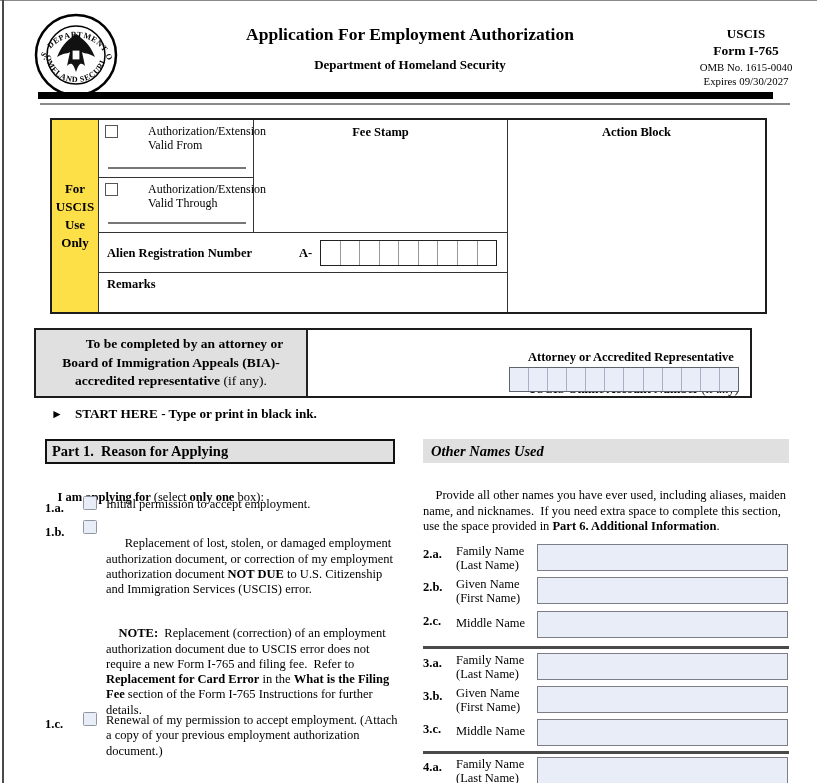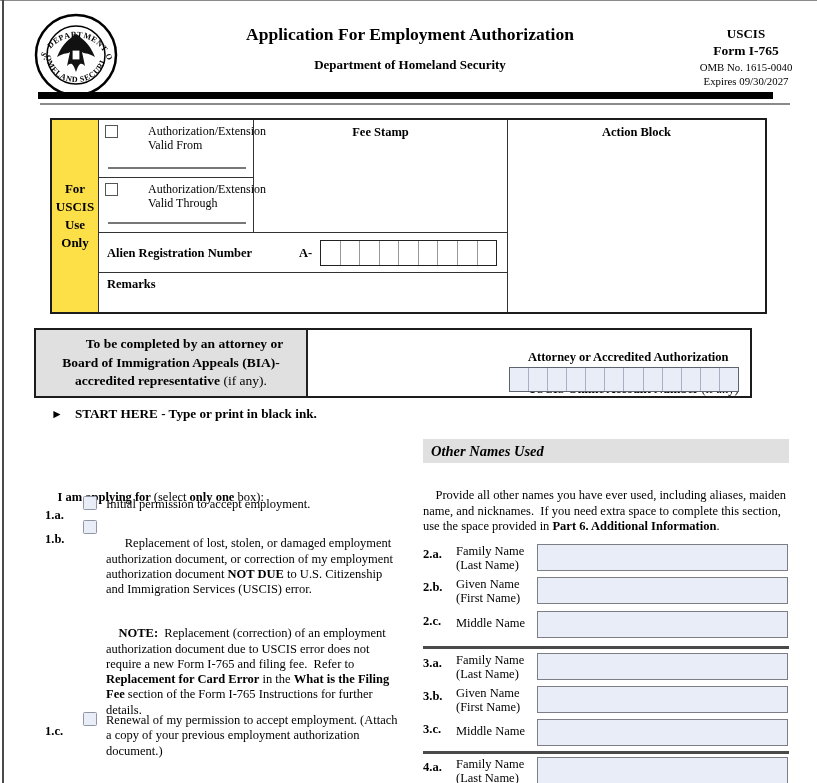--- a/index.html
+++ b/index.html
@@ -80,21 +80,21 @@
 
   
   .p1-header { left:45px; top:439px; width:350px; height:25px; background:#e0e0e0;
                border:2px solid #111; font-size:14.5px; font-weight:bold; line-height:21px; padding-left:5px; }
   .on-header { left:423px; top:439px; width:366px; height:24px; background:#e0e0e0;
                font-size:14.5px; font-weight:bold; font-style:italic; line-height:24px; padding-left:8px; }
 
   
   .p1-intro { left:45px; top:475px; width:356px; font-size:12.5px; line-height:15.3px; }
   .item { position:absolute; left:45px; width:356px; }
-  .item .inum  { position:absolute; left:0; top:12px; font-weight:bold; font-size:12.5px; }
+  .item .inum  { position:absolute; left:0; top:5px; font-weight:bold; font-size:12.5px; }
   .item .cb    { left:38px; top:0; }
   .item .itext { position:absolute; left:61px; top:1px; width:295px; font-size:12.5px; line-height:15.3px; }
   .note { left:106px; top:611px; width:295px; font-size:12.5px; line-height:15.3px; }
 
   
   .on-intro { left:423px; top:473px; width:366px; font-size:12.5px; line-height:15.3px; }
   .nrow { position:absolute; left:423px; width:366px; height:28px; }
   .nrow .num   { position:absolute; left:0; top:3px; font-weight:bold; font-size:12.5px; }
   .nrow .nlabel{ position:absolute; left:33px; top:1px; width:80px; font-size:12.5px; line-height:13.5px; }
   .nrow .nlabel span { display:block; }
@@ -197,21 +197,21 @@
   </div>
 
   <div class="abs atable">
     <div class="ucell a-left">
       <div class="t">
         <span class="b">To be completed by an attorney or Board of Immigration Appeals (BIA)-accredited representative </span><span class="tail">(if any).</span>
       </div>
     </div>
     <div class="ucell a-right">
       <div class="lbl t">
-        <span>Attorney or Accredited Authorization</span><br>
+        <span>Attorney or Accredited Representative</span><br>
         <span>USCIS Online Account Number </span><span class="tail">(if any)</span>
       </div>
       <div class="comb comb-lav" style="left:13px; top:37px; width:230px; height:25px;">
           <span class="comb-cell"></span>
           <span class="comb-cell"></span>
           <span class="comb-cell"></span>
           <span class="comb-cell"></span>
           <span class="comb-cell"></span>
           <span class="comb-cell"></span>
           <span class="comb-cell"></span>
@@ -221,20 +221,21 @@
           <span class="comb-cell"></span>
           <span class="comb-cell"></span>
         </div>
     </div>
   </div>
 
   <div class="abs start-here">
     <span class="marker">►</span><span class="t">START HERE - Type or print in black ink.</span>
   </div>
 
+  <div class="abs p1-header t">Part 1.  Reason for Applying</div>
   <div class="abs on-header t">Other Names Used</div>
 
   <div class="abs p1-intro t">
     <span class="b">I am applying for </span><span>(select </span><span class="b">only one</span><span> box):</span>
   </div>
 
   <div class="item" style="top:496px;">
     <span class="inum t">1.a.</span>
     <span class="cb cb-lav"></span>
     <span class="itext t">Initial permission to accept employment.</span>

